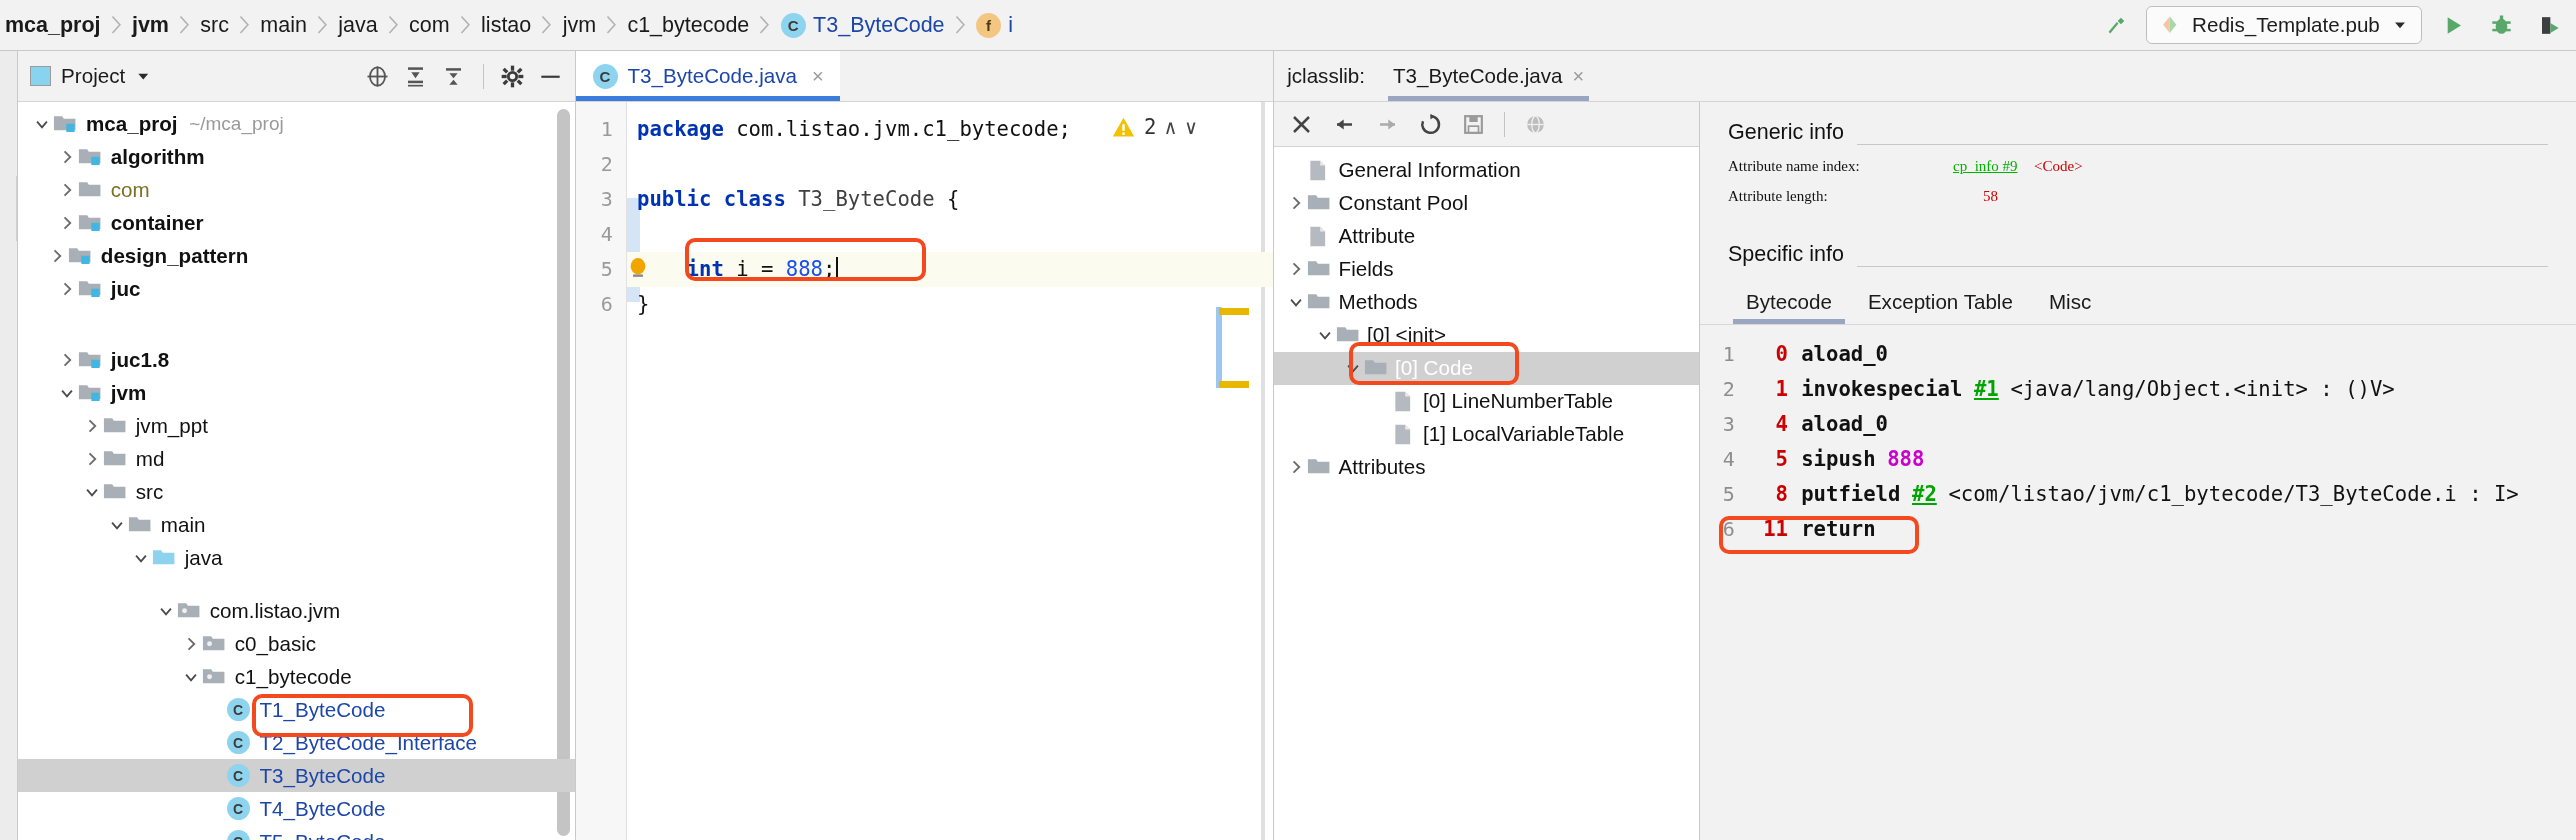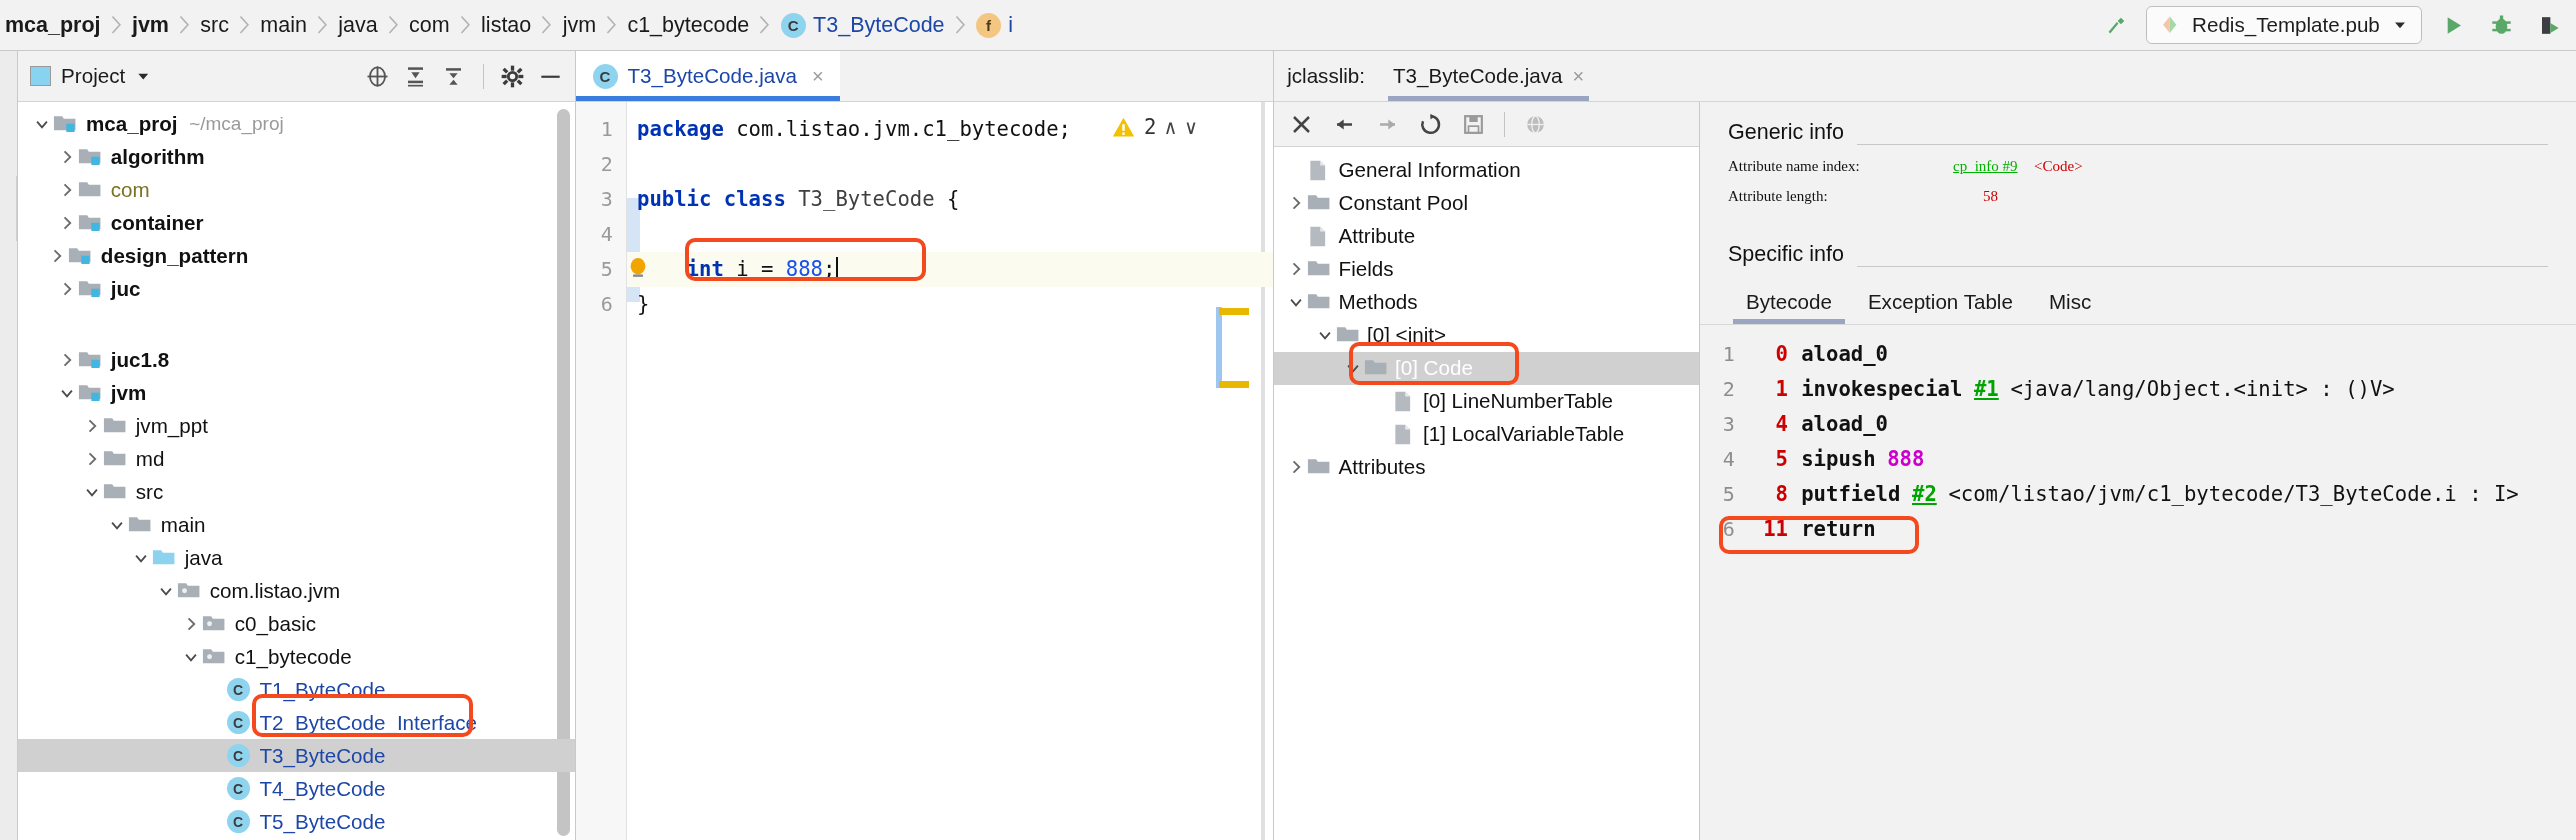--- a/index.html
+++ b/index.html
@@ -570,21 +570,21 @@
             <span class="twist">
               <svg width="18" height="18" viewBox="0 0 22 22">
                 <path d="M5 8 L11 15 L17 8" fill="none" stroke="#4a4a4a" stroke-width="2.2"></path>
               </svg>
             </span>
             <span class="ticon-folder"><svg width="25" height="21.5" viewBox="0 0 30 26">
                 <path d="M1 4 h10 l2 3 h14 v14 h-26 z" fill="#8dd3ef"></path>
               </svg></span>
             <span class="tlabel">java</span>
           </div>
-          <div class="trow" style="padding-left: 137px;">
+          <div class="trow" style="padding-left: 137px; margin-top: 20px;">
             <span class="twist">
               <svg width="18" height="18" viewBox="0 0 22 22">
                 <path d="M5 8 L11 15 L17 8" fill="none" stroke="#4a4a4a" stroke-width="2.2"></path>
               </svg>
             </span>
             <span class="ticon-folder"><svg width="25" height="21.5" viewBox="0 0 30 26">
                 <path d="M1 4 h10 l2 3 h14 v14 h-26 z" fill="#a8afb6"></path>
                 <circle cx="9" cy="13" r="3" fill="#f0f0f0"></circle>
               </svg></span>
             <span class="tlabel">com.listao.jvm</span>

